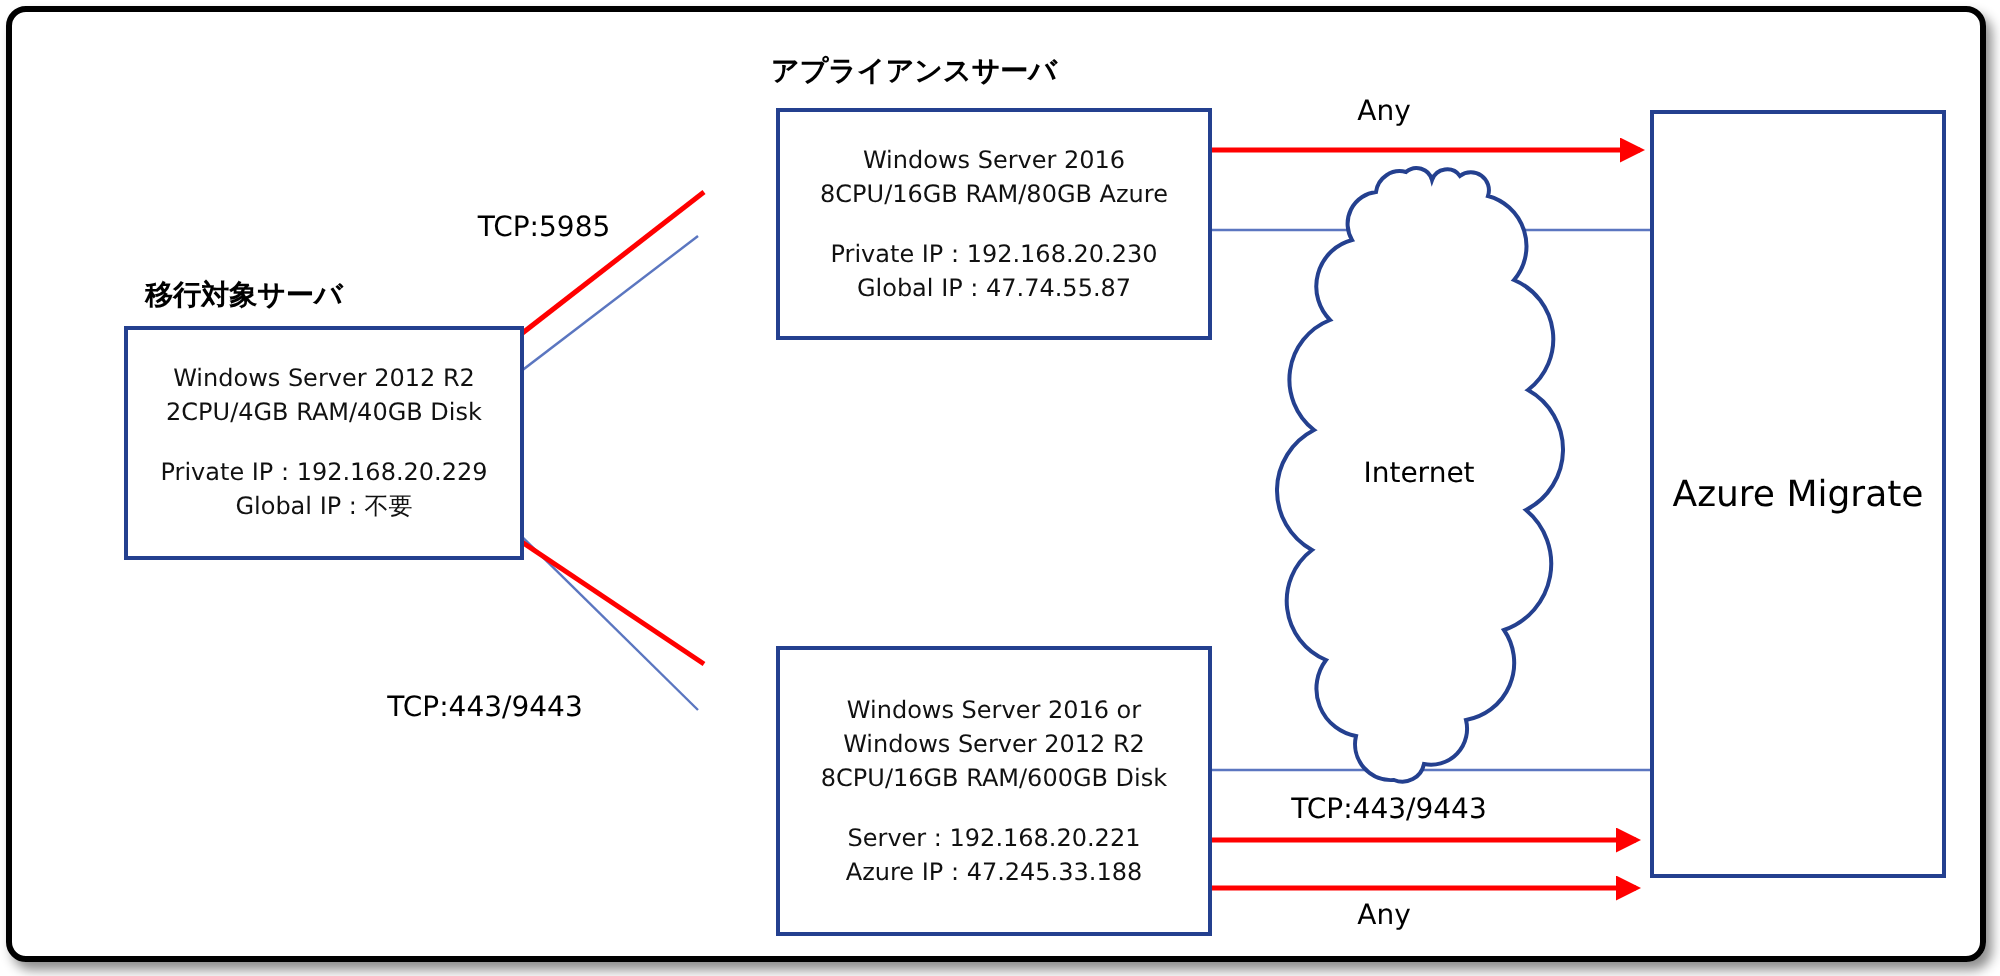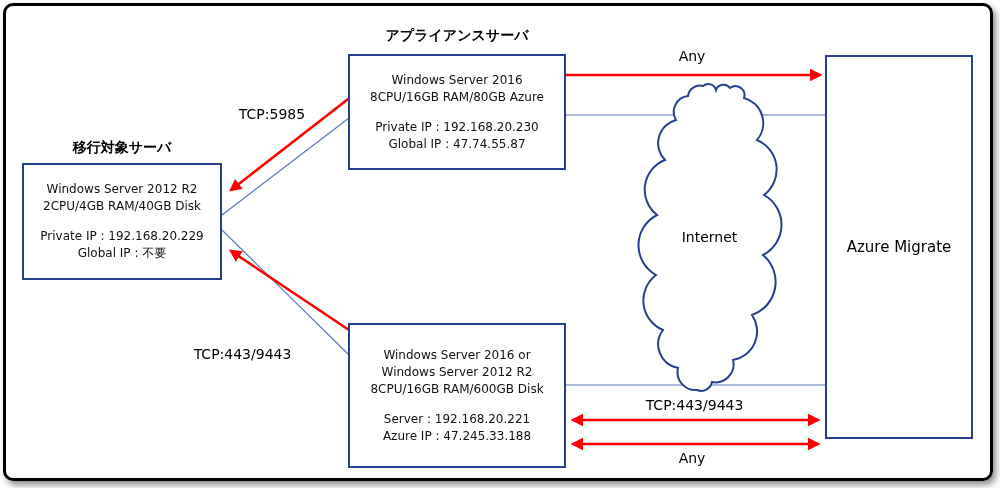--- a/index.html
+++ b/index.html
@@ -12,29 +12,29 @@
     border:3px solid #000;border-radius:10px;
     box-shadow:3px 4px 6px rgba(0,0,0,0.45);
     pointer-events:none;
   }
   svg.layer{position:absolute;left:0;top:0;width:1000px;height:488px;}
   .box{
     position:absolute;background:#fff;border:2px solid #24408f;
     display:flex;flex-direction:column;justify-content:center;align-items:center;
     box-sizing:border-box;text-align:center;
   }
-  .server{font-size:12px;line-height:17px;color:#111;}
+  .server{font-size:12px;line-height:17px;color:#111;margin-left:40px;}
   .grp{width:100%;}
   .grp.ips{margin-top:13px;}
   .bline{min-height:17px;white-space:nowrap;}
   .node-title{
     position:absolute;text-align:center;font-weight:bold;font-size:14px;color:#000;
     white-space:nowrap;
   }
-  .azure{font-size:15px;color:#000;}
+  .azure{font-size:18px;color:#000;}
   .arrow-label{
     position:absolute;text-align:center;font-size:14px;color:#000;white-space:nowrap;
   }
   .cloud-label{
     position:absolute;text-align:center;font-size:14px;color:#000;
   }
 </style>
 </head>
 <body>
 

